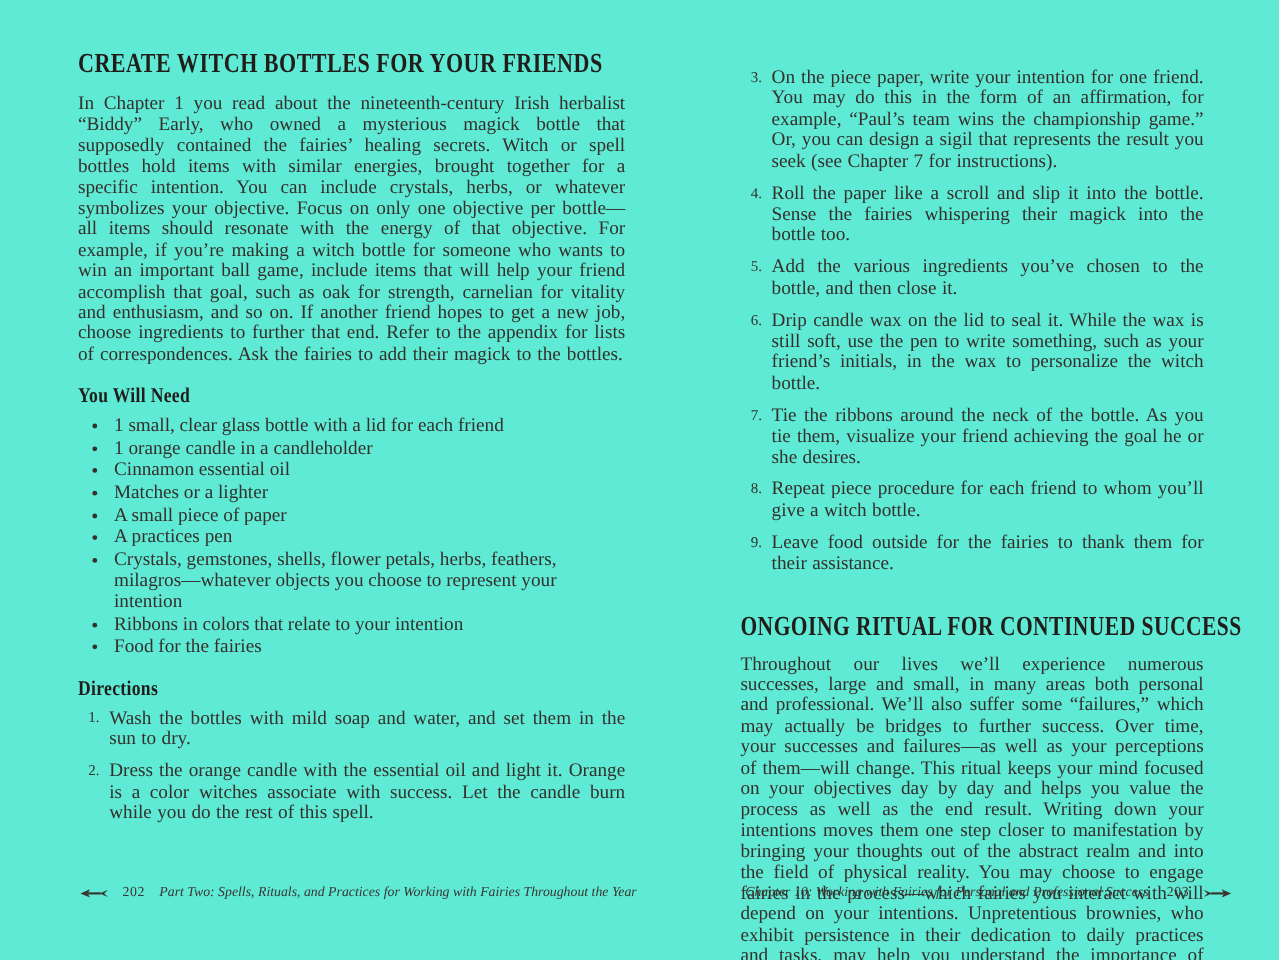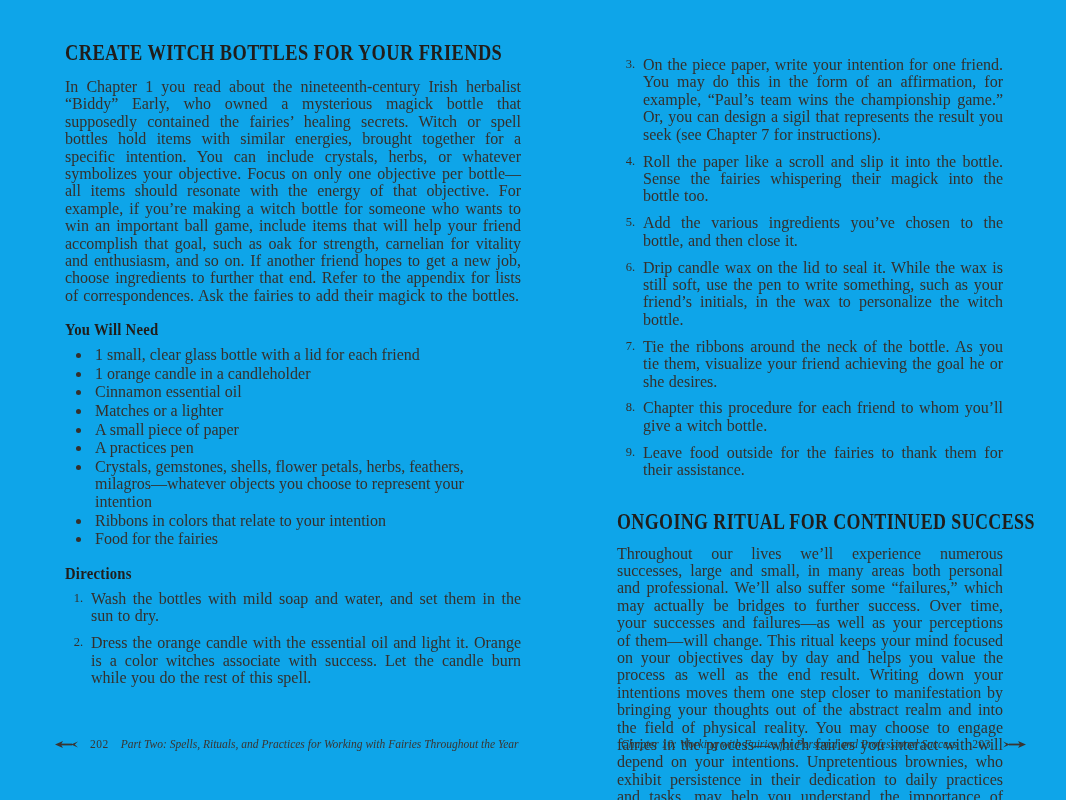--- a/index.html
+++ b/index.html
@@ -4,21 +4,21 @@
 <style>
   html, body {
     margin: 0;
     padding: 0;
     background: #ffffff;
   }
   .spread {
     position: relative;
     width: 1066px;
     height: 800px;
-    background: #0ea5e9;
+    background: #5eead4;
     font-family: "Liberation Serif", serif;
     color: #35302c;
     overflow: hidden;
   }
   .page {
     position: absolute;
     top: 0;
   }
   .page-left  { left: 65px;  top: 40px; width: 456px; }
   .page-right { left: 617px; top: 52px; width: 386px; }
@@ -93,21 +93,21 @@
     font-family: Liberation Serif, serif;
   }
   .footer {
     position: absolute;
     top: 738px;
     display: flex;
     align-items: center;
     font-size: 11.5px;
     color: #3a3531;
   }
-  .footer-left  { left: 55px;  width: 470px; text-align: center; }
+  .footer-left  { left: 67px;  width: 470px; text-align: center; }
   .footer-right { left: 621px; width: 405px; }
   .folio {
     font-style: normal;
     letter-spacing: 0.5px;
   }
   .running-title {
     font-style: italic;
     white-space: nowrap;
   }
   .footer-left .folio { margin: 0 12px 0 11px; }
@@ -172,21 +172,21 @@
         <li class="direction-item">
         <span class="dir-num">6.</span>
         <span class="dir-text">Drip candle wax on the lid to seal it. While the wax is still soft, use the pen to write something, such as your friend’s initials, in the wax to personalize the witch bottle.</span>
       </li>
         <li class="direction-item">
         <span class="dir-num">7.</span>
         <span class="dir-text">Tie the ribbons around the neck of the bottle. As you tie them, visualize your friend achieving the goal he or she desires.</span>
       </li>
         <li class="direction-item">
         <span class="dir-num">8.</span>
-        <span class="dir-text">Chapter this procedure for each friend to whom you’ll give a witch bottle.</span>
+        <span class="dir-text">Repeat piece procedure for each friend to whom you’ll give a witch bottle.</span>
       </li>
         <li class="direction-item">
         <span class="dir-num">9.</span>
         <span class="dir-text">Leave food outside for the fairies to thank them for their assistance.</span>
       </li>
       </ol>
 
     <h1 class="display-heading">ONGOING RITUAL FOR CONTINUED SUCCESS</h1>
 
     <p class="body-text">Throughout our lives we’ll experience numerous successes, large and small, in many areas both personal and professional. We’ll also suffer some “failures,” which may actually be bridges to further success. Over time, your successes and failures—as well as your perceptions of them—will change. This ritual keeps your mind focused on your objectives day by day and helps you value the process as well as the end result. Writing down your intentions moves them one step closer to manifestation by bringing your thoughts out of the abstract realm and into the field of physical reality. You may choose to engage fairies in the process—which fairies you interact with will depend on your intentions. Unpretentious brownies, who exhibit persistence in their dedication to daily practices and tasks, may help you understand the importance of small, mundane successes as well as glorious ones.</p>

